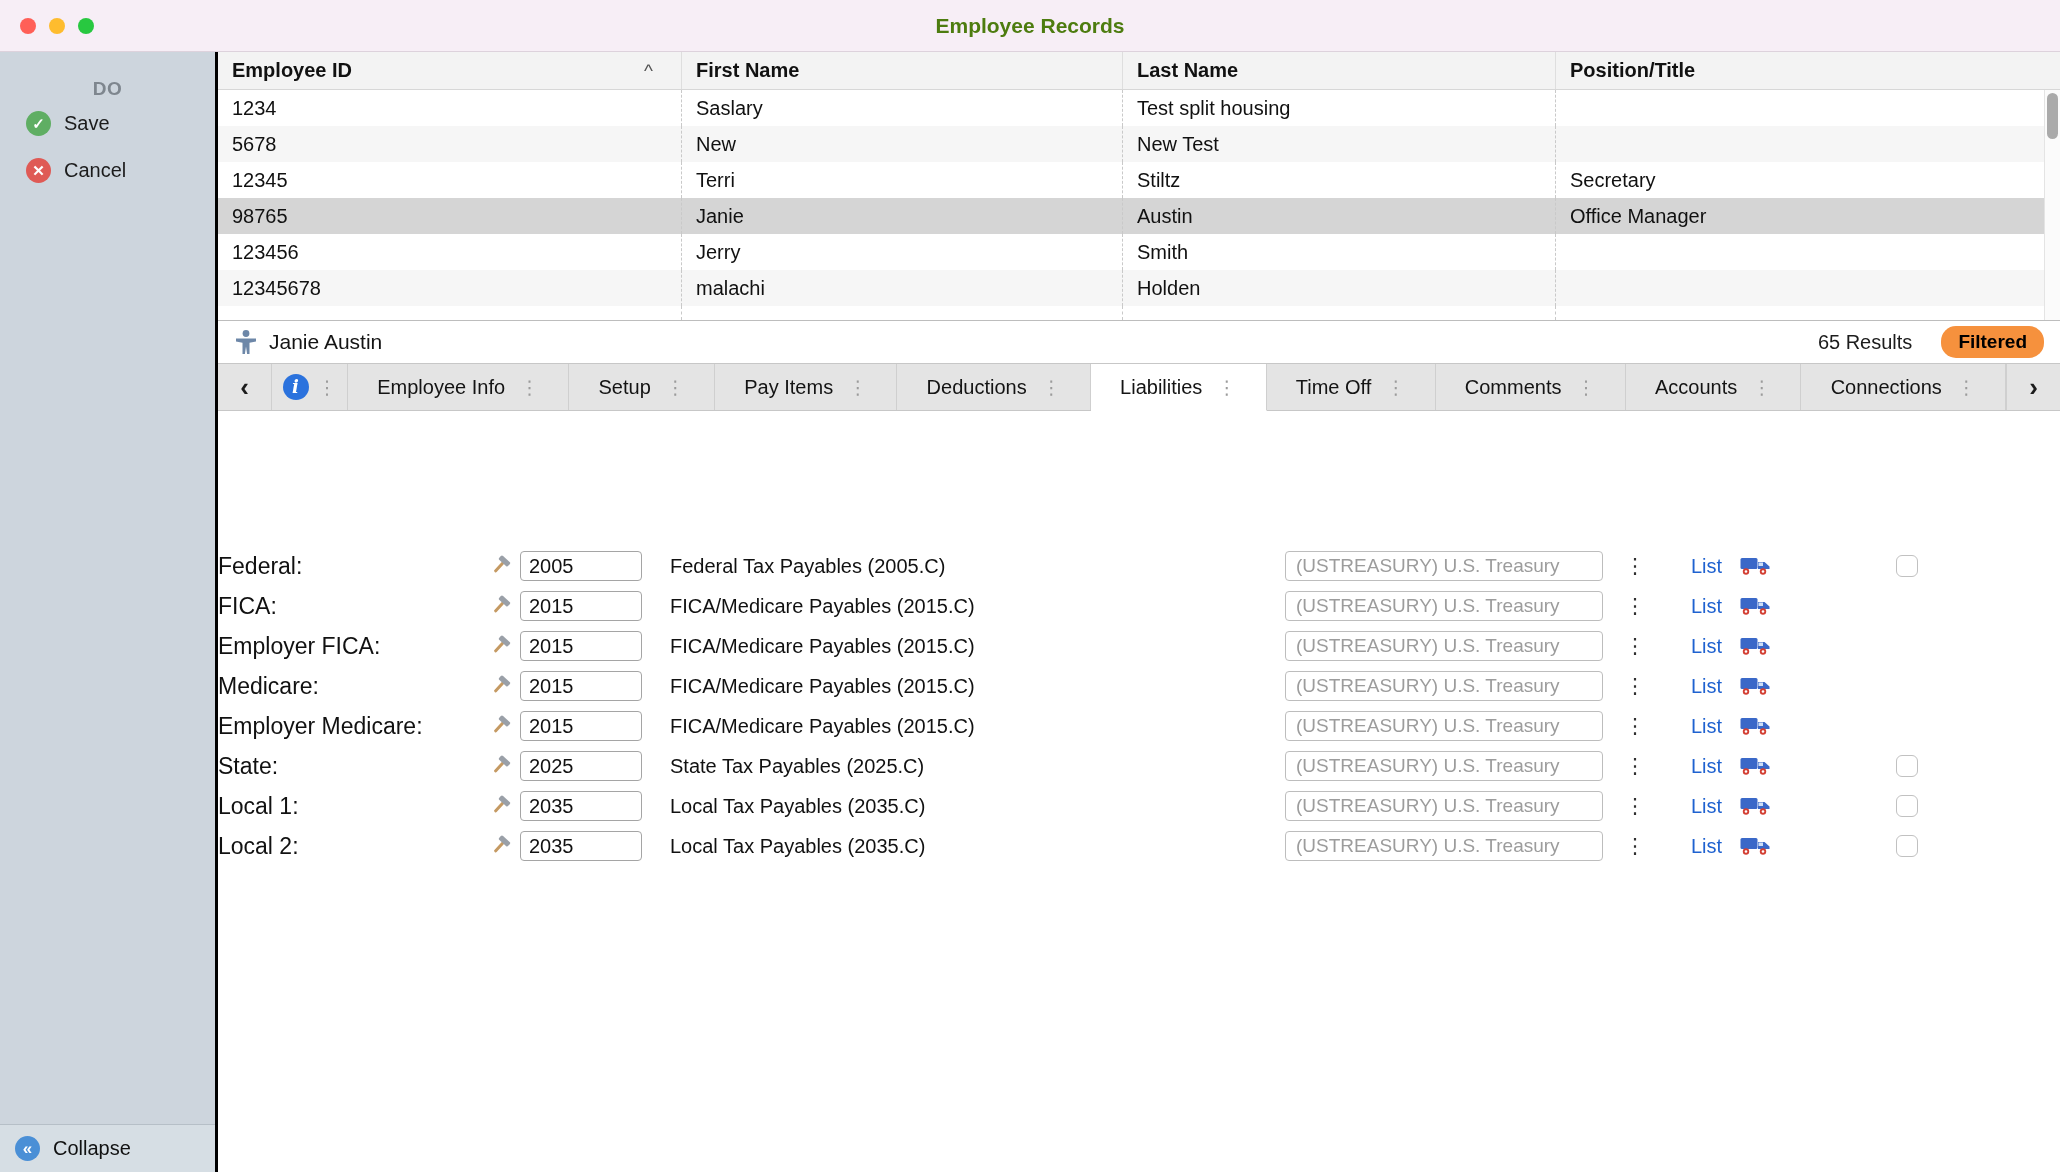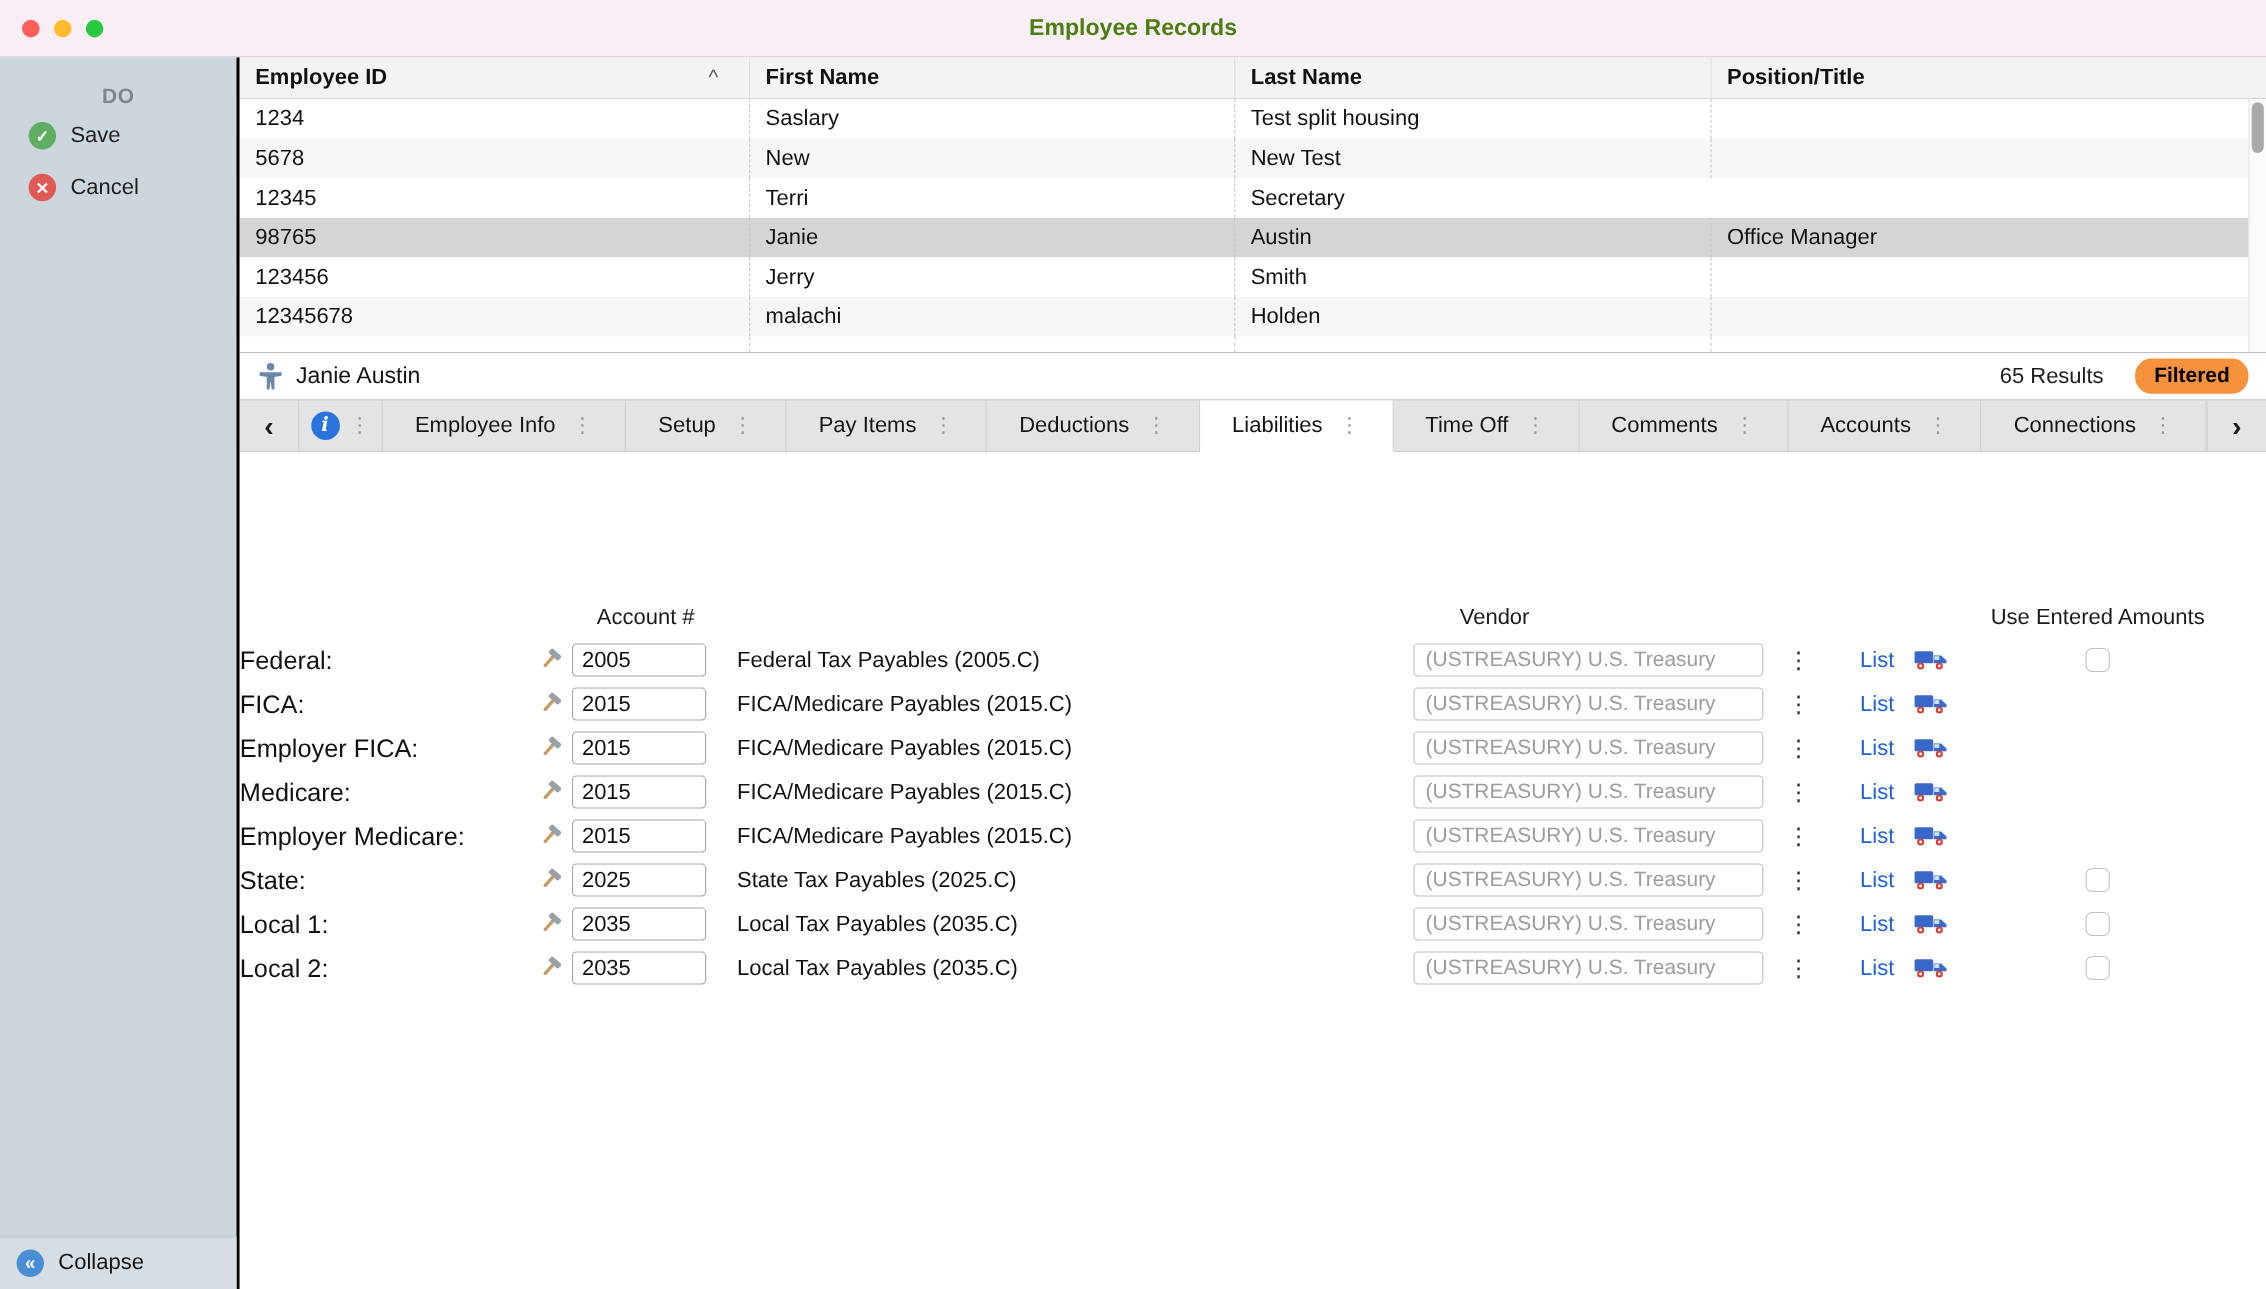--- a/index.html
+++ b/index.html
@@ -239,20 +239,21 @@
   <div class="trow">
     <div class="tcell">5678</div>
     <div class="tcell">New</div>
     <div class="tcell">New Test</div>
     <div class="tcell"></div>
   </div>
 
   <div class="trow">
     <div class="tcell">12345</div>
     <div class="tcell">Terri</div>
+    <div class="tcell">Stiltz</div>
     <div class="tcell">Secretary</div>
   </div>
 
   <div class="trow selected">
     <div class="tcell">98765</div>
     <div class="tcell">Janie</div>
     <div class="tcell">Austin</div>
     <div class="tcell">Office Manager</div>
   </div>
 
@@ -345,25 +346,20 @@
 
   <div class="tab">
     <span class="tab-label">Connections</span>
     <span class="kebab">⋮</span>
   </div>
 </div>
         <div class="tab-arrow right">›</div>
       </div>
 
       <div class="form-area">
-        <div class="fhead">
-          <div class="h-account">Account #</div>
-          <div class="h-vendor">Vendor</div>
-          <div class="h-use">Use Entered Amounts</div>
-        </div>
         <div id="form-rows">
   <div class="frow">
     <div class="flabel">Federal:</div>
     <div class="ficon">
       <span class="hammer">
         <svg width="24" height="24" viewBox="0 0 24 24">
           <g transform="rotate(42 12 12)">
             <rect x="10.6" y="7" width="3" height="13" rx="1.2" fill="#c59a63"></rect>
             <rect x="6" y="2.5" width="12" height="5.5" rx="1.6" fill="#9aa0a8"></rect>
           </g>

